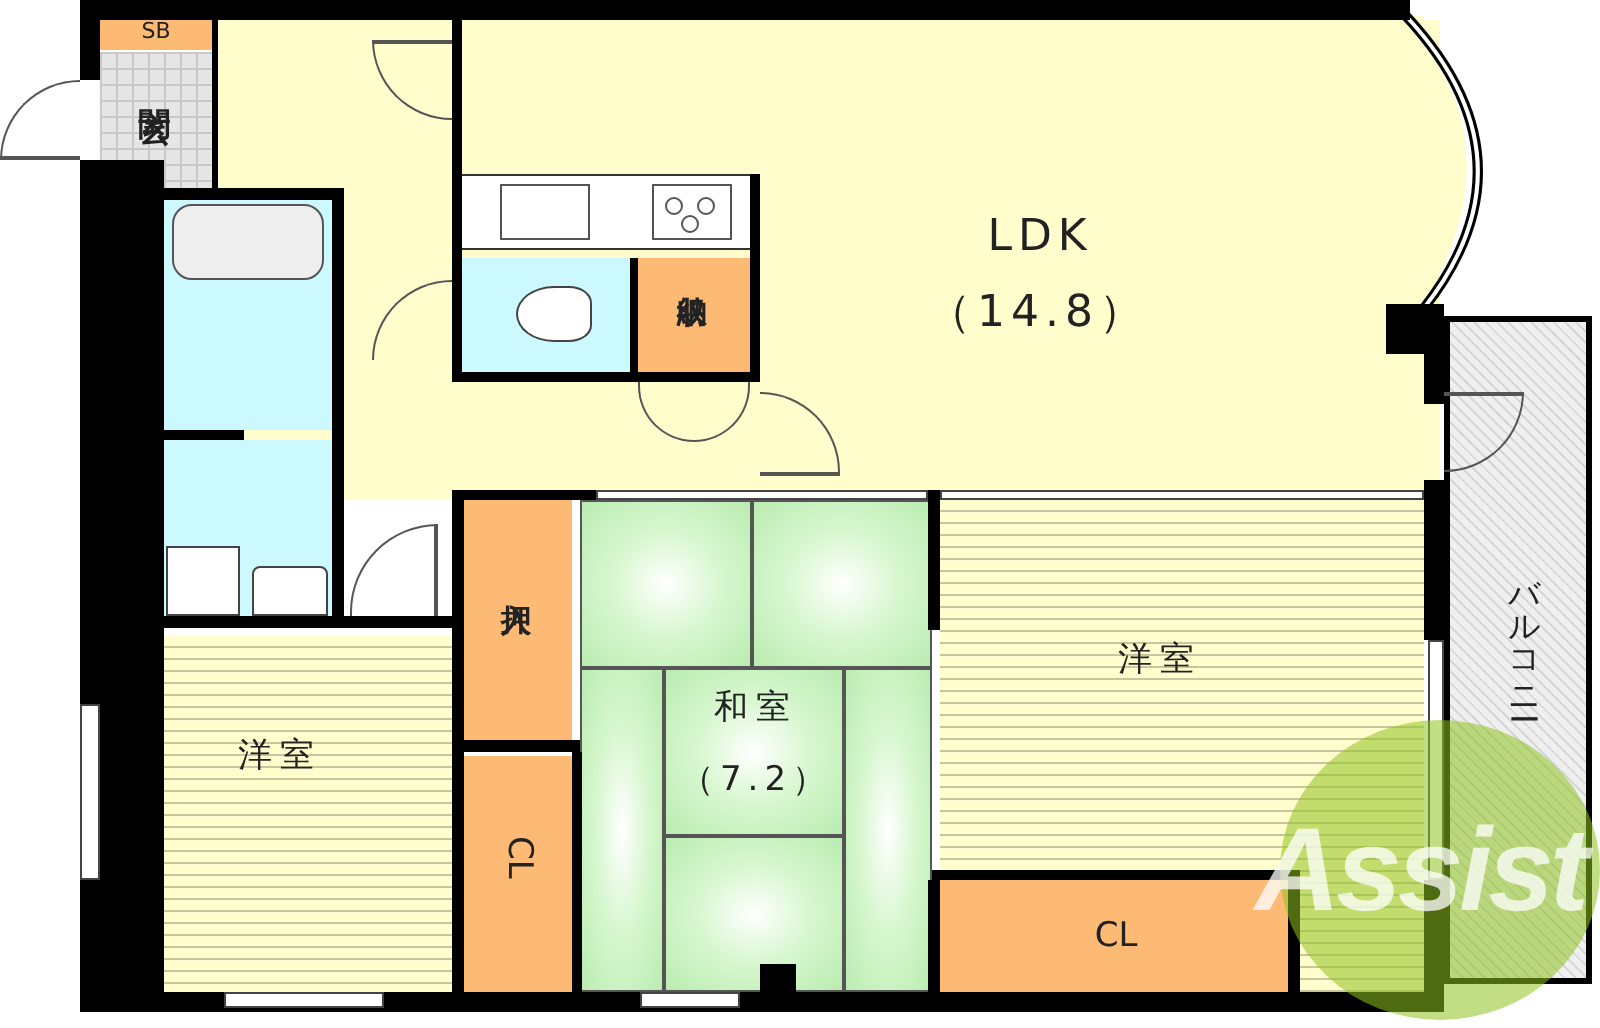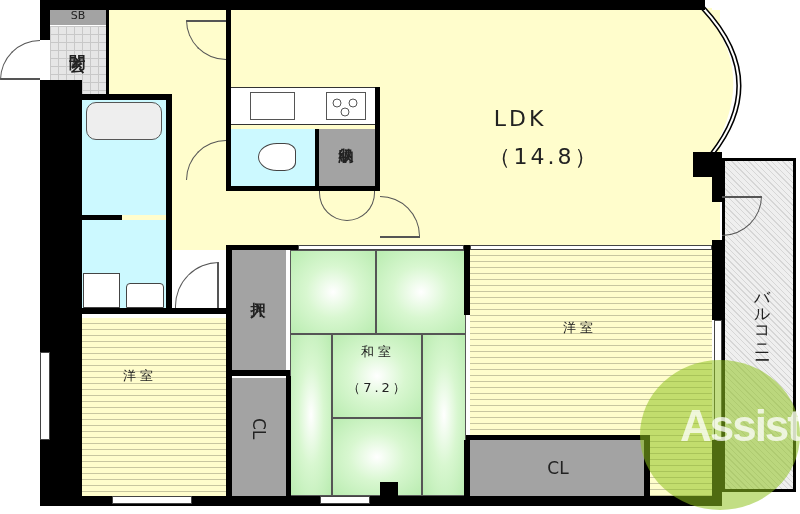--- a/index.html
+++ b/index.html
@@ -4,31 +4,31 @@
 <style>
   html, body { margin:0; padding:0; background:#ffffff; }
   body { width:800px; height:514px; position:relative; overflow:hidden;
          font-family:"DejaVu Sans", sans-serif; }
   .abs { position:absolute; box-sizing:border-box; }
   .wall { position:absolute; background:#000; }
   .ldk { background:#fffdcc; }
   .floor { background:#fffdcc;
     background-image: repeating-linear-gradient(to bottom, #fffdcc 0 5px, #c8c6a0 5px 6px); }
   .wet { background:#ccf9ff; }
-  .pink { background:#a3a3a3; }
+  .pink { background:#fdba74; }
   .tatami { background: radial-gradient(ellipse at center, #ffffff 0%, #d8f7d0 45%, #b9ecb0 100%);
             border:1px solid #555; }
   .tile { background:#e6e6e6;
     background-image: linear-gradient(#c8c8c8 1px, transparent 1px), linear-gradient(90deg, #c8c8c8 1px, transparent 1px);
     background-size:8px 8px; }
   .balc { background:#eaeaea;
     background-image: repeating-linear-gradient(45deg, #d6d6d6 0 1px, #efefef 1px 4px); }
   .label { position:absolute; color:#222; text-align:center; line-height:1.2; }
   .big { font-size:22px; letter-spacing:3px; }
-  .mid { font-size:13px; }
+  .mid { font-size:17px; }
   .vert { writing-mode:vertical-rl; font-size:15px; font-weight:bold; }
   .door-arc { position:absolute; border:1px solid #555; box-sizing:border-box; }
   svg { position:absolute; left:0; top:0; }
 </style>
 </head>
 <body>
 
 <div class="abs ldk" style="left:108px;top:10px;width:612px;height:240px;border-top-right-radius:0 0;"></div>
 <svg width="800" height="514">
   <path d="M700 8 Q760 70 712 152 L712 8 Z" fill="#fffdcc"></path>
@@ -93,21 +93,21 @@
 </div>
 <div class="abs pink" style="left:470px;top:440px;width:176px;height:56px;">
   <span class="label" style="left:0;top:18px;width:176px;font-size:17px;">CL</span>
 </div>
 
 <div class="abs balc" style="left:722px;top:158px;width:74px;height:334px;border:3px solid #000;outline:2px solid #fff;">
   <span class="label vert" style="left:28px;top:118px;font-weight:normal;font-size:16px;">バルコニー</span>
 </div>
 
 <div class="label big" style="left:460px;top:106px;width:120px;">LDK</div>
-<div class="label big" style="left:464px;top:144px;width:160px;">（14.8）</div>
+<div class="label big" style="left:439px;top:144px;width:160px;">（14.8）</div>
 
 <div class="wall" style="left:40px;top:0;width:665px;height:10px;"></div>
 <div class="wall" style="left:40px;top:0;width:10px;height:40px;"></div>
 <div class="wall" style="left:40px;top:80px;width:42px;height:420px;"></div>
 <div class="wall" style="left:40px;top:496px;width:672px;height:10px;"></div>
 <div class="wall" style="left:106px;top:10px;width:3px;height:84px;"></div>
 <div class="wall" style="left:82px;top:94px;width:90px;height:6px;"></div>
 <div class="wall" style="left:166px;top:94px;width:6px;height:220px;"></div>
 <div class="wall" style="left:82px;top:215px;width:40px;height:5px;"></div>
 <div class="wall" style="left:82px;top:308px;width:146px;height:6px;"></div>
@@ -139,14 +139,14 @@
 
 <div class="abs" style="left:470px;top:245px;width:242px;height:5px;background:#fff;border:1px solid #444;"></div>
 <div class="abs" style="left:298px;top:245px;width:166px;height:5px;background:#fff;border:1px solid #444;"></div>
 <div class="abs" style="left:112px;top:496px;width:80px;height:8px;background:#fff;border:1px solid #444;"></div>
 <div class="abs" style="left:320px;top:496px;width:50px;height:8px;background:#fff;border:1px solid #444;"></div>
 <div class="abs" style="left:40px;top:352px;width:10px;height:88px;background:#fff;border:1px solid #444;"></div>
 <div class="abs" style="left:714px;top:320px;width:8px;height:120px;background:#fff;border:1px solid #444;"></div>
 
 <div class="abs" style="left:620px;top:360px;width:180px;height:150px;pointer-events:none;">
   <div class="abs" style="left:20px;top:0;width:160px;height:150px;border-radius:50%;background:rgba(143,195,31,0.55);"></div>
-  <span class="label" style="left:0;top:40px;width:180px;font-size:44px;font-weight:bold;color:rgba(255,255,255,0.75);letter-spacing:-2px;font-family:'Liberation Sans', sans-serif;text-align:right;">Assist</span>
+  <span class="label" style="left:0;top:40px;width:180px;font-size:59px;font-weight:bold;font-style:italic;color:rgba(255,255,255,0.75);letter-spacing:-2px;font-family:'Liberation Sans', sans-serif;">Assist</span>
 </div>
 
 </body></html>

